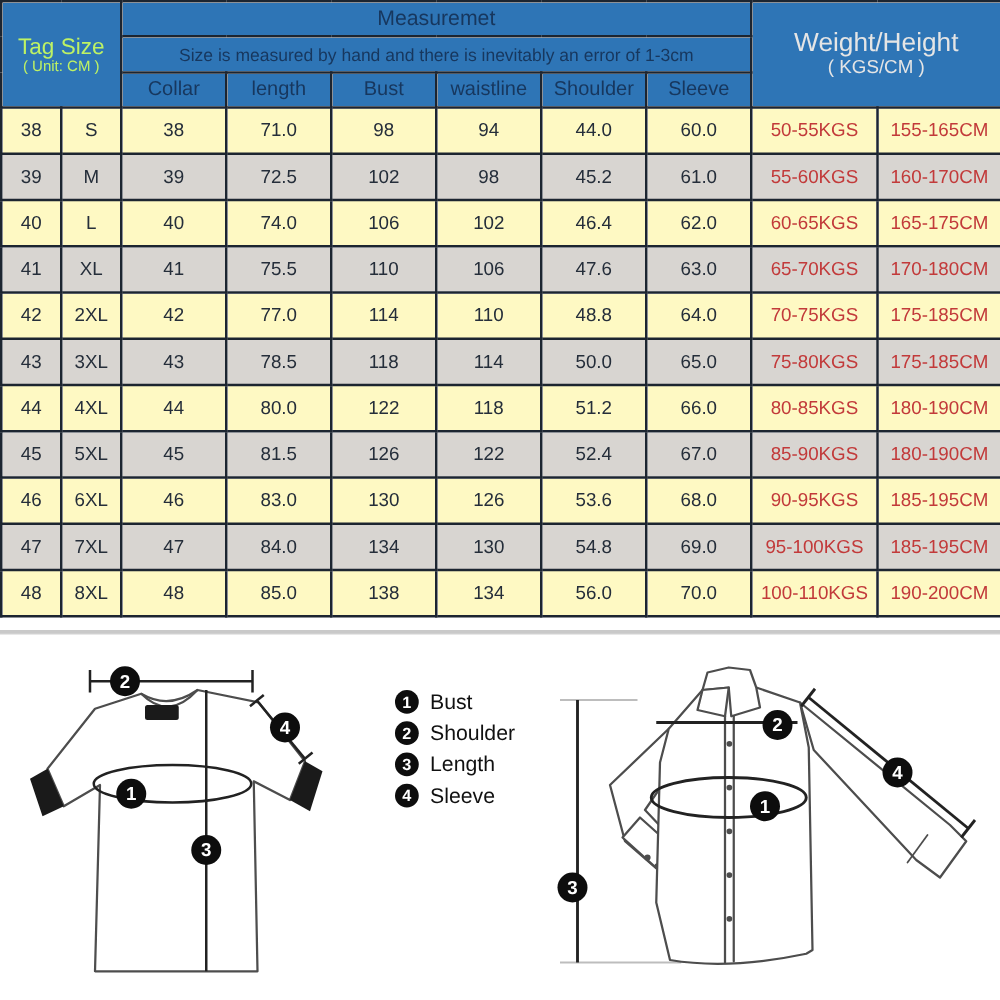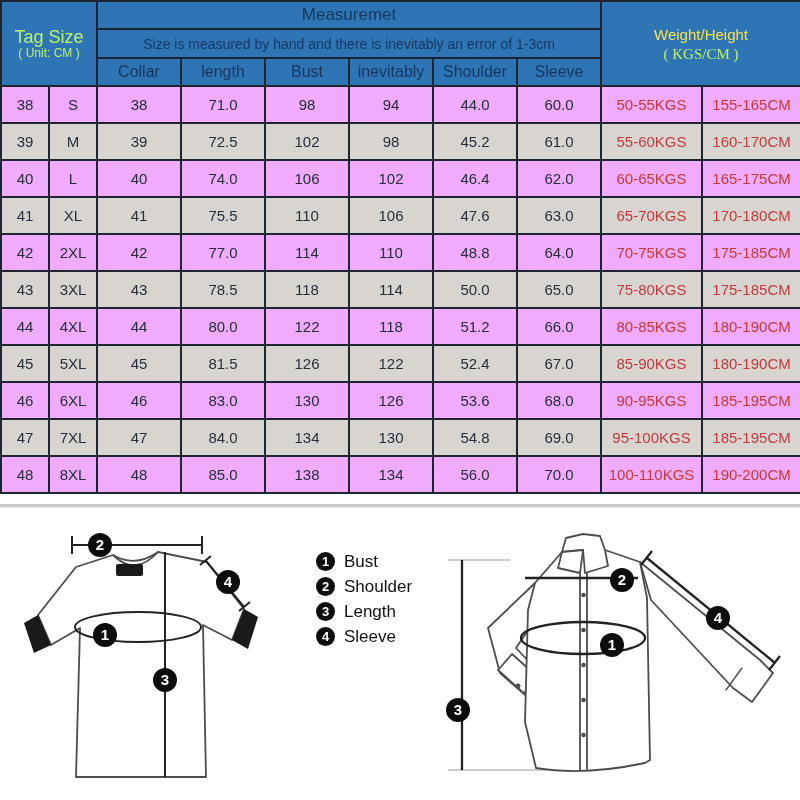--- a/index.html
+++ b/index.html
@@ -16,24 +16,24 @@
   .size-table th,.size-table td{
     border:2px solid #1c2530;text-align:center;vertical-align:middle;
     padding:0;overflow:hidden;white-space:nowrap;
   }
   .hdr{background:#2e75b6;color:#17375e;font-weight:400;}
   .hr1 th{height:26px;font-size:17px;}
   .hr2 th{height:27px;font-size:14px;}
   .hr3 th{height:26px;font-size:16px;margin-left:20px;}
   .tagsize-big{color:#bef264;font-size:18px;line-height:20px;}
   .tagsize-sub{color:#bef264;font-size:12px;line-height:13px;}
-  .wh-big{color:#fde047;font-size:15px;line-height:21px;}
-  .wh-sub{color:#bef264;font-size:15px;line-height:18px;font-family:Liberation Serif, serif;}
+  .wh-big{color:#e5e5e5;font-size:21px;line-height:21px;}
+  .wh-sub{color:#e5e5e5;font-size:15px;line-height:18px;}
   .size-table td{height:35px;font-size:15px;color:#252e3a;}
-  .row-light td{background:#f0abfc;text-align:center;}
+  .row-light td{background:#fef9c3;text-align:center;}
   .row-gray td{background:#d8d5d1;}
   .red-cell{color:#c23a3a !important;}
   
   .divider{
     position:absolute;left:0;top:504px;width:800px;height:3px;
     background:#c9c9c9;border-bottom:1px solid #e8e8e8;
   }
   
   .tee-svg{position:absolute;left:10px;top:515px;}
   .shirt-svg{position:absolute;left:440px;top:510px;}
@@ -76,21 +76,21 @@
         <div class="wh-sub">( KGS/CM )</div>
       </th>
     </tr>
     <tr class="hr2">
       <th class="hdr" colspan="6">Size is measured by hand and there is inevitably an error of 1-3cm</th>
     </tr>
     <tr class="hr3">
       <th class="hdr">Collar</th>
       <th class="hdr">length</th>
       <th class="hdr">Bust</th>
-      <th class="hdr">inevitably</th>
+      <th class="hdr">waistline</th>
       <th class="hdr">Shoulder</th>
       <th class="hdr">Sleeve</th>
     </tr>
   </thead>
   <tbody id="table-body">
       <tr class="row-light">
         <td>38</td>
         <td>S</td>
         <td>38</td>
         <td>71.0</td>

